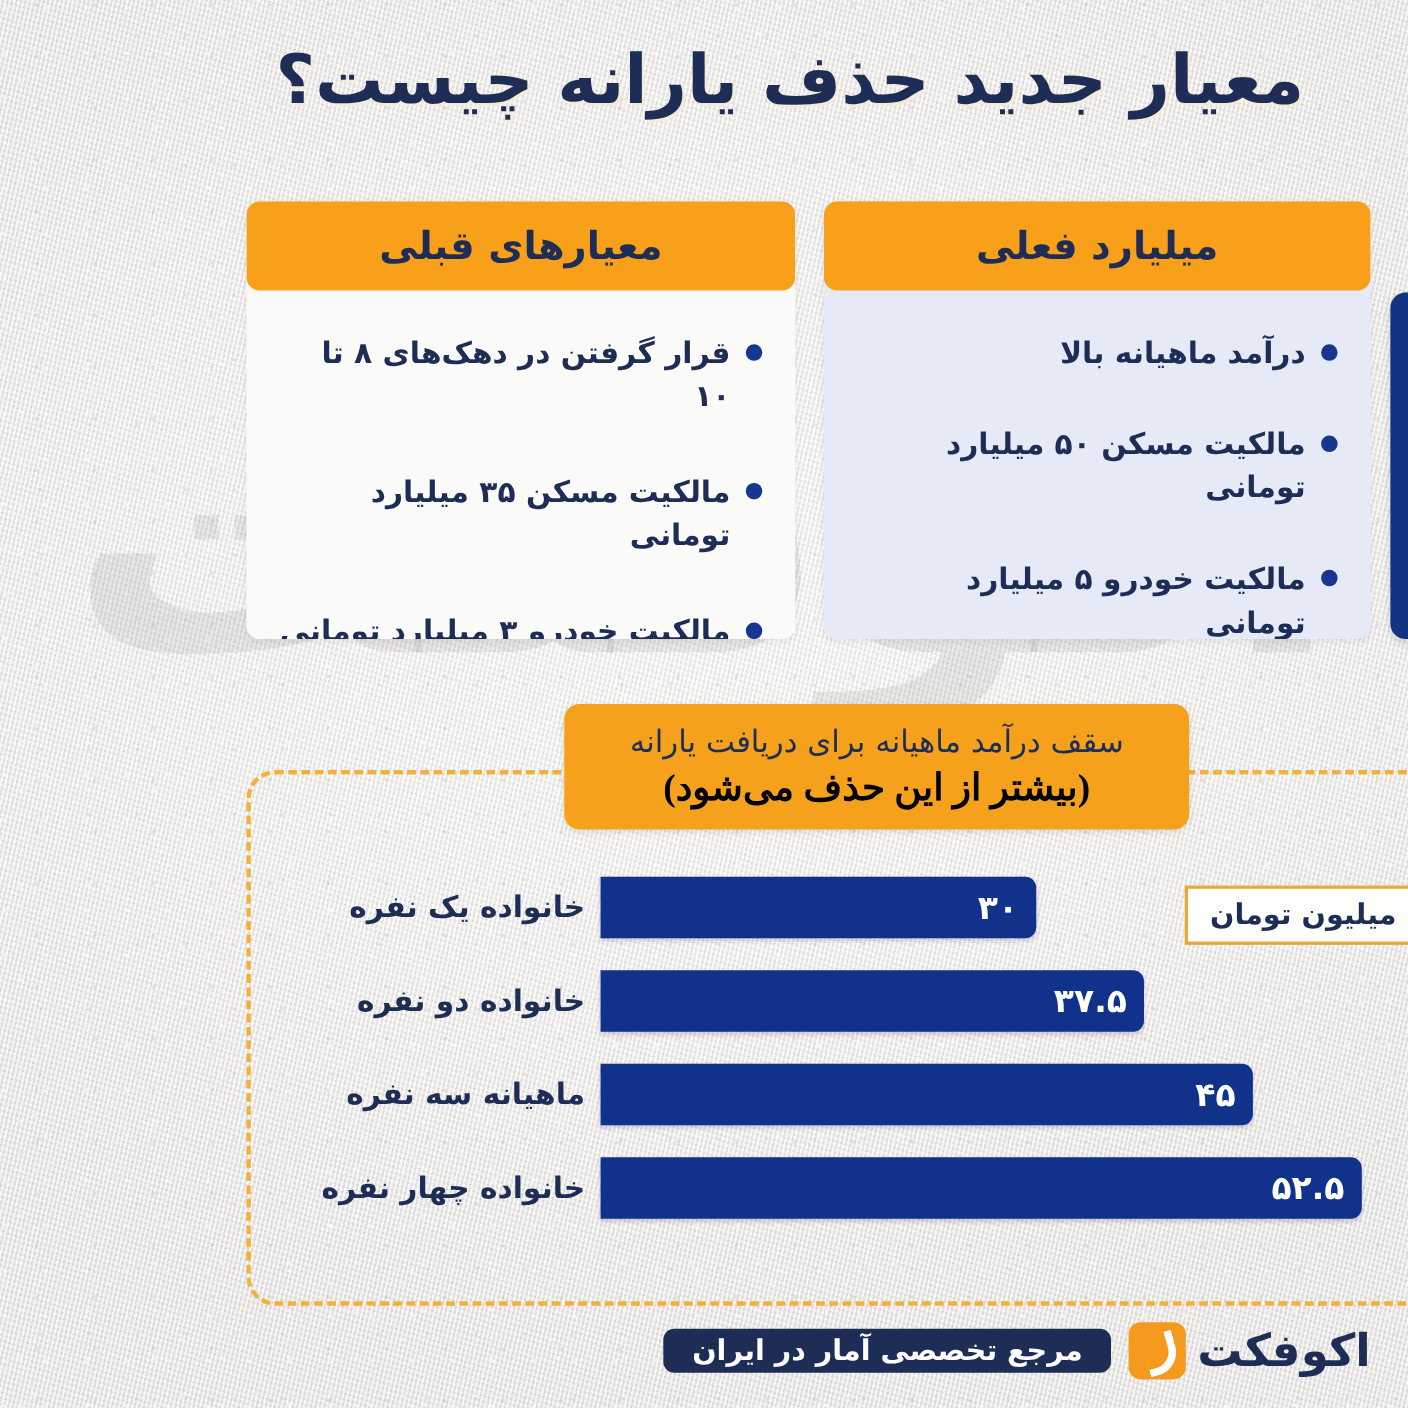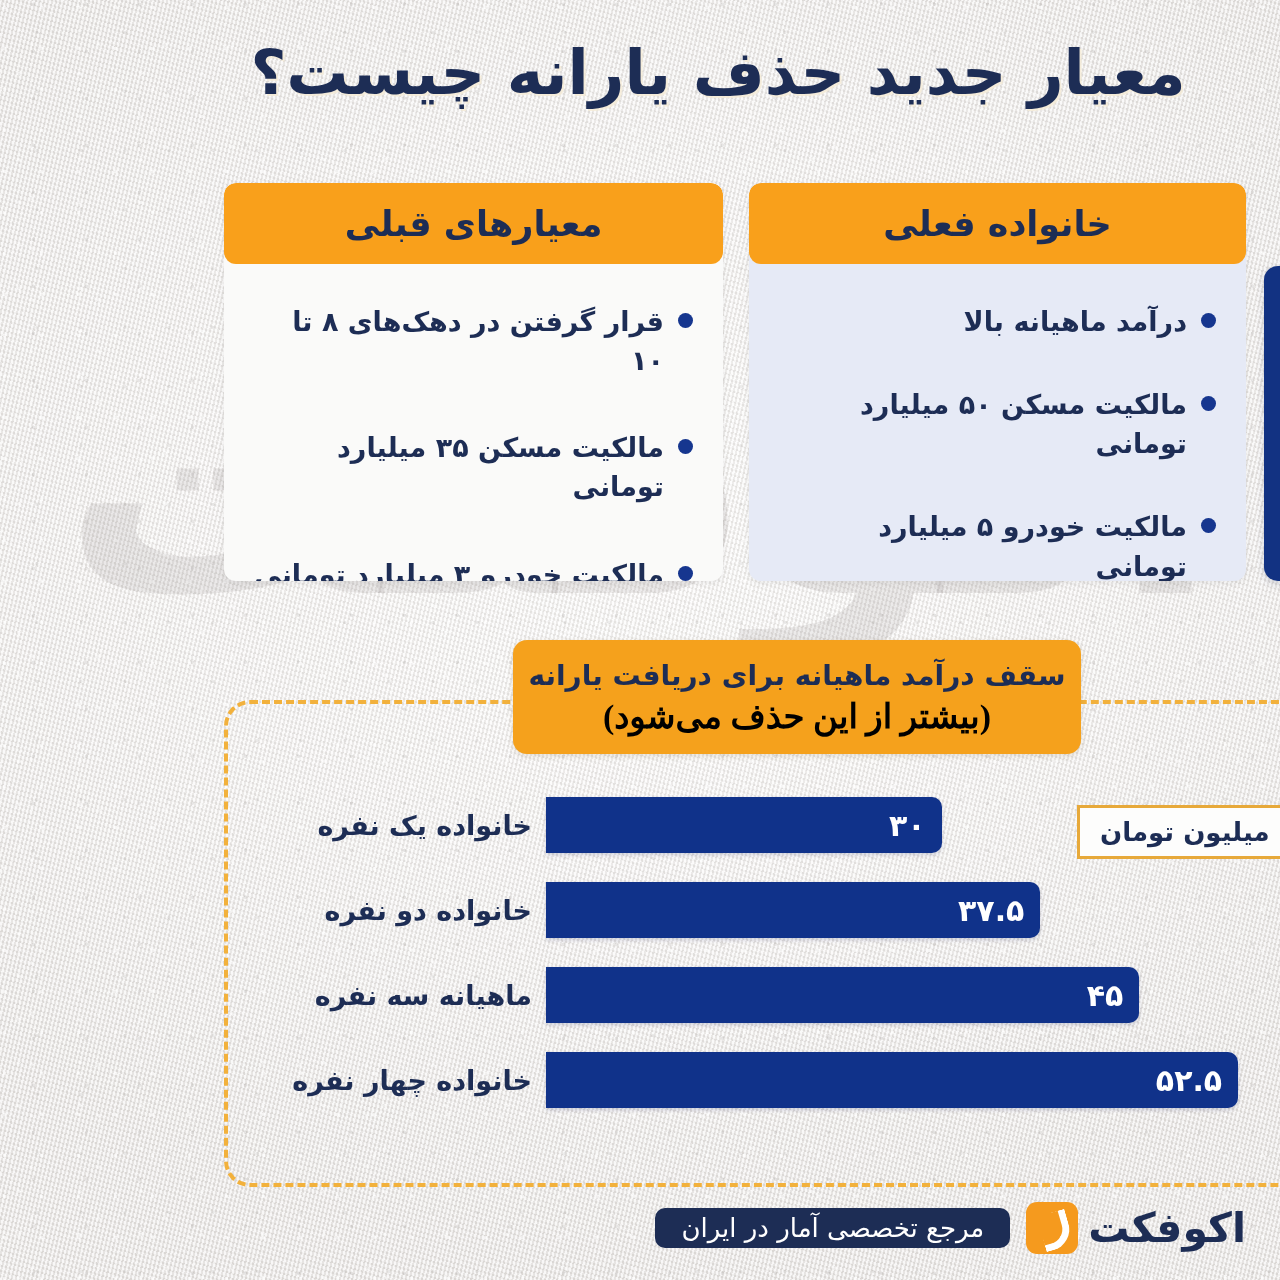--- a/index.html
+++ b/index.html
@@ -154,21 +154,21 @@
     width: 568px; height: 114px;
     background: #f5a11c;
     border-radius: 14px;
     display: flex;
     flex-direction: column;
     align-items: center;
     justify-content: center;
     gap: 4px;
     box-shadow: 0 2px 6px rgba(120,90,30,0.16);
   }
-  .chart-banner .line1 { font-size: 28px; font-weight: 700; color: #1d2d55; }
+  .chart-banner .line1 { font-size: 28px; font-weight: 400; color: #1d2d55; }
   .chart-banner .line2 { font-size: 34px; font-weight: 700; color: #000000; font-family: Liberation Serif, serif; }
 
   .unit-badge {
     position: absolute;
     top: 805px; left: 921px;
     padding: 9px 20px;
     background: #fdfdfc;
     border: 3px solid #e7a93a;
     border-radius: 0;
     font-size: 26px;
@@ -256,41 +256,41 @@
     width: 22px; height: 30px;
     border-right: 7px solid #ffffff;
     border-bottom: 7px solid #ffffff;
     border-bottom-right-radius: 22px;
     transform: rotate(-16deg);
   }
   .tagline {
     background: #1d2d55;
     color: #ffffff;
     font-size: 26px;
-    font-weight: 400;
+    font-weight: 700;
     padding: 5px 26px;
     border-radius: 10px;
     white-space: nowrap;
   }
 </style>
 </head>
 <body>
 
 <div class="bg-texture"></div>
 <div class="bg-grain"></div>
 <div class="watermark">اکوفکت</div>
 
 <div class="page">
 
   <div class="title">معیار جدید حذف یارانه چیست؟</div>
 
   <div class="cards">
 
     <div class="card current">
-      <div class="card-head">خانواده فعلی</div>
+      <div class="card-head">میلیارد فعلی</div>
       <div class="card-list">
         <div class="bullet-row">
           <span class="bullet-dot"></span>
           <span class="bullet-text">درآمد ماهیانه بالا</span>
         </div>
         <div class="bullet-row">
           <span class="bullet-dot"></span>
           <span class="bullet-text">مالکیت مسکن ۵۰ میلیارد تومانی</span>
         </div>
         <div class="bullet-row">

